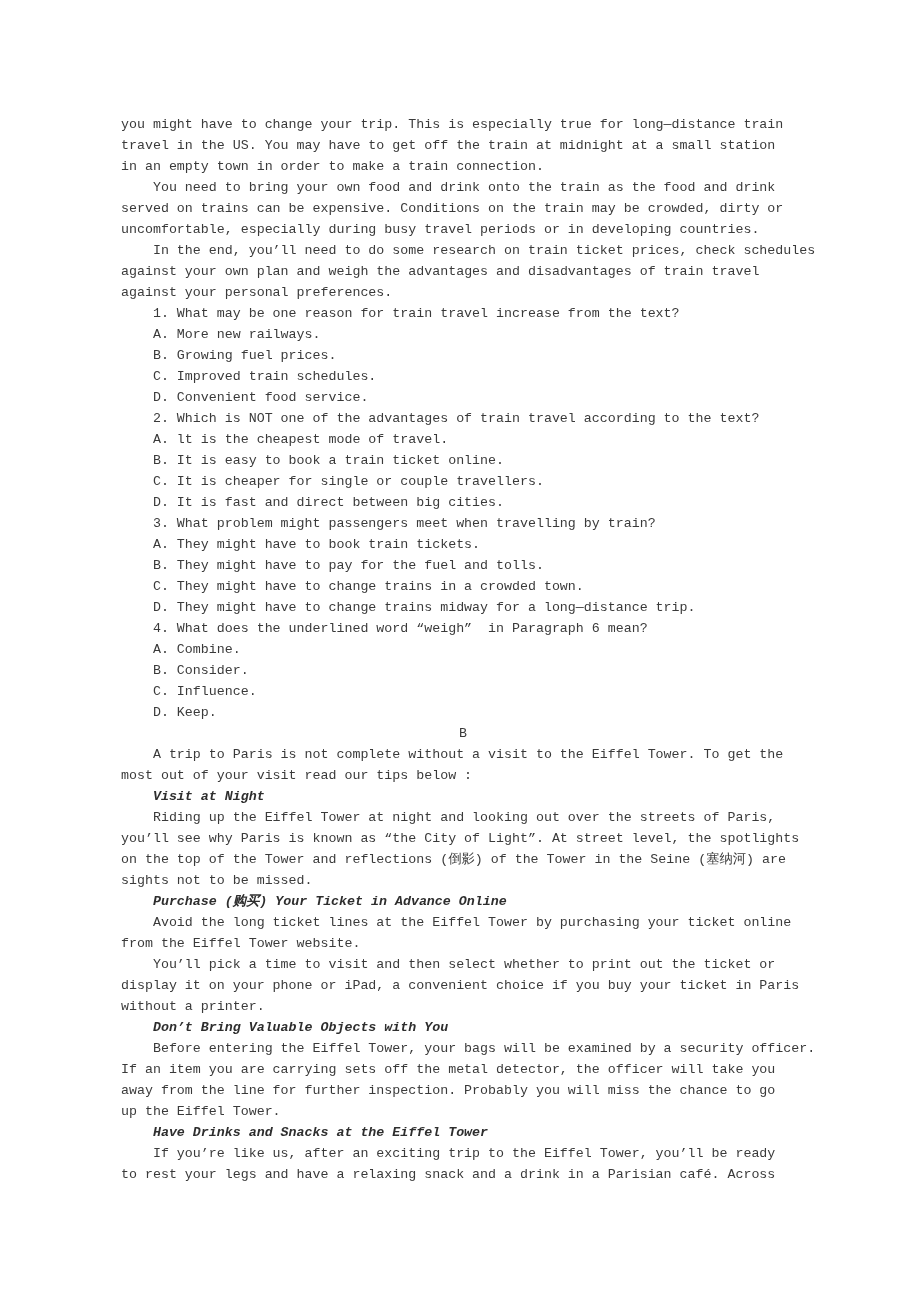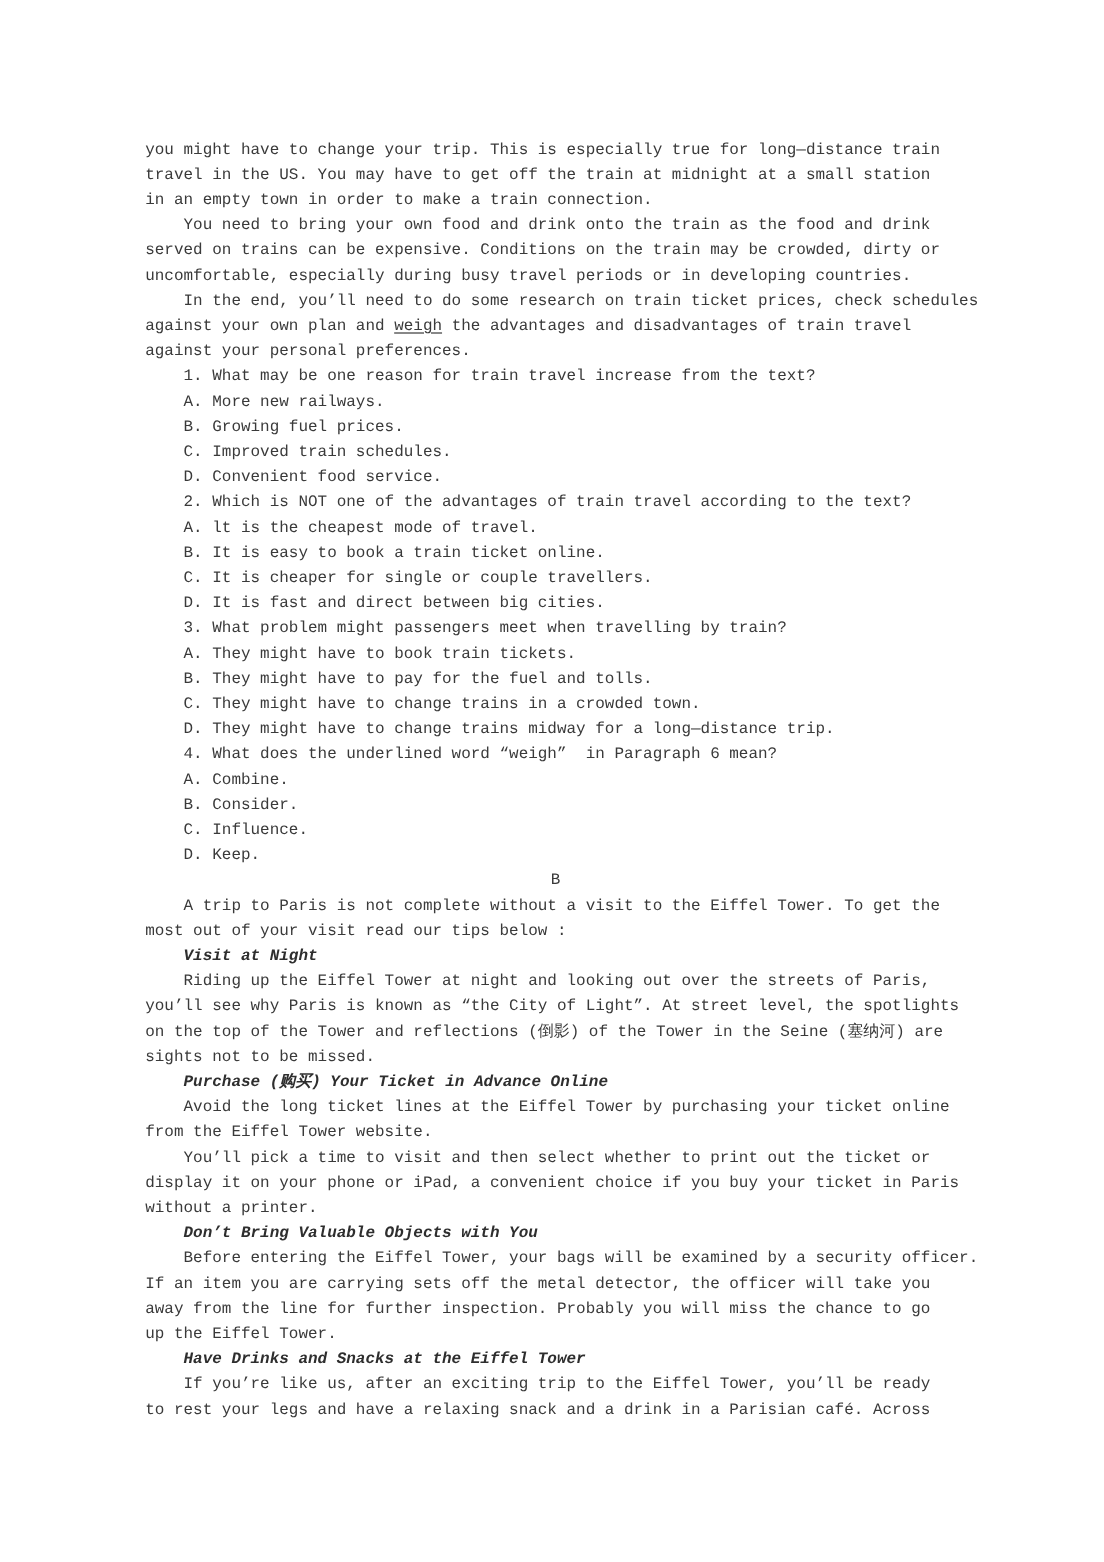--- a/index.html
+++ b/index.html
@@ -32,21 +32,20 @@
   .line.bold {
     font-weight: bold;
     color: #2e2e2e;
     font-style: italic;
   }
   .line.center {
     text-align: center;
     white-space: normal;
   }
   .underline {
-    text-decoration: underline;
     text-underline-offset: 2px;
   }
 </style>
 </head>
 <body>
 
 <div class="page">
   <div class="text-block" id="lines-container"><div class="line">you might have to change your trip. This is especially true for long—distance train</div><div class="line">travel in the US. You may have to get off the train at midnight at a small station</div><div class="line">in an empty town in order to make a train connection.</div><div class="line">    You need to bring your own food and drink onto the train as the food and drink</div><div class="line">served on trains can be expensive. Conditions on the train may be crowded, dirty or</div><div class="line">uncomfortable, especially during busy travel periods or in developing countries.</div><div class="line">    In the end, you’ll need to do some research on train ticket prices, check schedules</div><div class="line"><span>against your own plan and </span><span class="underline">weigh</span><span> the advantages and disadvantages of train travel</span></div><div class="line">against your personal preferences.</div><div class="line">    1. What may be one reason for train travel increase from the text?</div><div class="line">    A. More new railways.</div><div class="line">    B. Growing fuel prices.</div><div class="line">    C. Improved train schedules.</div><div class="line">    D. Convenient food service.</div><div class="line">    2. Which is NOT one of the advantages of train travel according to the text?</div><div class="line">    A. lt is the cheapest mode of travel.</div><div class="line">    B. It is easy to book a train ticket online.</div><div class="line">    C. It is cheaper for single or couple travellers.</div><div class="line">    D. It is fast and direct between big cities.</div><div class="line">    3. What problem might passengers meet when travelling by train?</div><div class="line">    A. They might have to book train tickets.</div><div class="line">    B. They might have to pay for the fuel and tolls.</div><div class="line">    C. They might have to change trains in a crowded town.</div><div class="line">    D. They might have to change trains midway for a long—distance trip.</div><div class="line">    4. What does the underlined word “weigh”  in Paragraph 6 mean?</div><div class="line">    A. Combine.</div><div class="line">    B. Consider.</div><div class="line">    C. Influence.</div><div class="line">    D. Keep.</div><div class="line center">B</div><div class="line">    A trip to Paris is not complete without a visit to the Eiffel Tower. To get the</div><div class="line">most out of your visit read our tips below :</div><div class="line bold">    Visit at Night</div><div class="line">    Riding up the Eiffel Tower at night and looking out over the streets of Paris,</div><div class="line">you’ll see why Paris is known as “the City of Light”. At street level, the spotlights</div><div class="line">on the top of the Tower and reflections (倒影) of the Tower in the Seine (塞纳河) are</div><div class="line">sights not to be missed.</div><div class="line bold">    Purchase (购买) Your Ticket in Advance Online</div><div class="line">    Avoid the long ticket lines at the Eiffel Tower by purchasing your ticket online</div><div class="line">from the Eiffel Tower website.</div><div class="line">    You’ll pick a time to visit and then select whether to print out the ticket or</div><div class="line">display it on your phone or iPad, a convenient choice if you buy your ticket in Paris</div><div class="line">without a printer.</div><div class="line bold">    Don’t Bring Valuable Objects with You</div><div class="line">    Before entering the Eiffel Tower, your bags will be examined by a security officer.</div><div class="line">If an item you are carrying sets off the metal detector, the officer will take you</div><div class="line">away from the line for further inspection. Probably you will miss the chance to go</div><div class="line">up the Eiffel Tower.</div><div class="line bold">    Have Drinks and Snacks at the Eiffel Tower</div><div class="line">    If you’re like us, after an exciting trip to the Eiffel Tower, you’ll be ready</div><div class="line">to rest your legs and have a relaxing snack and a drink in a Parisian café. Across</div></div>
 </div>
 

